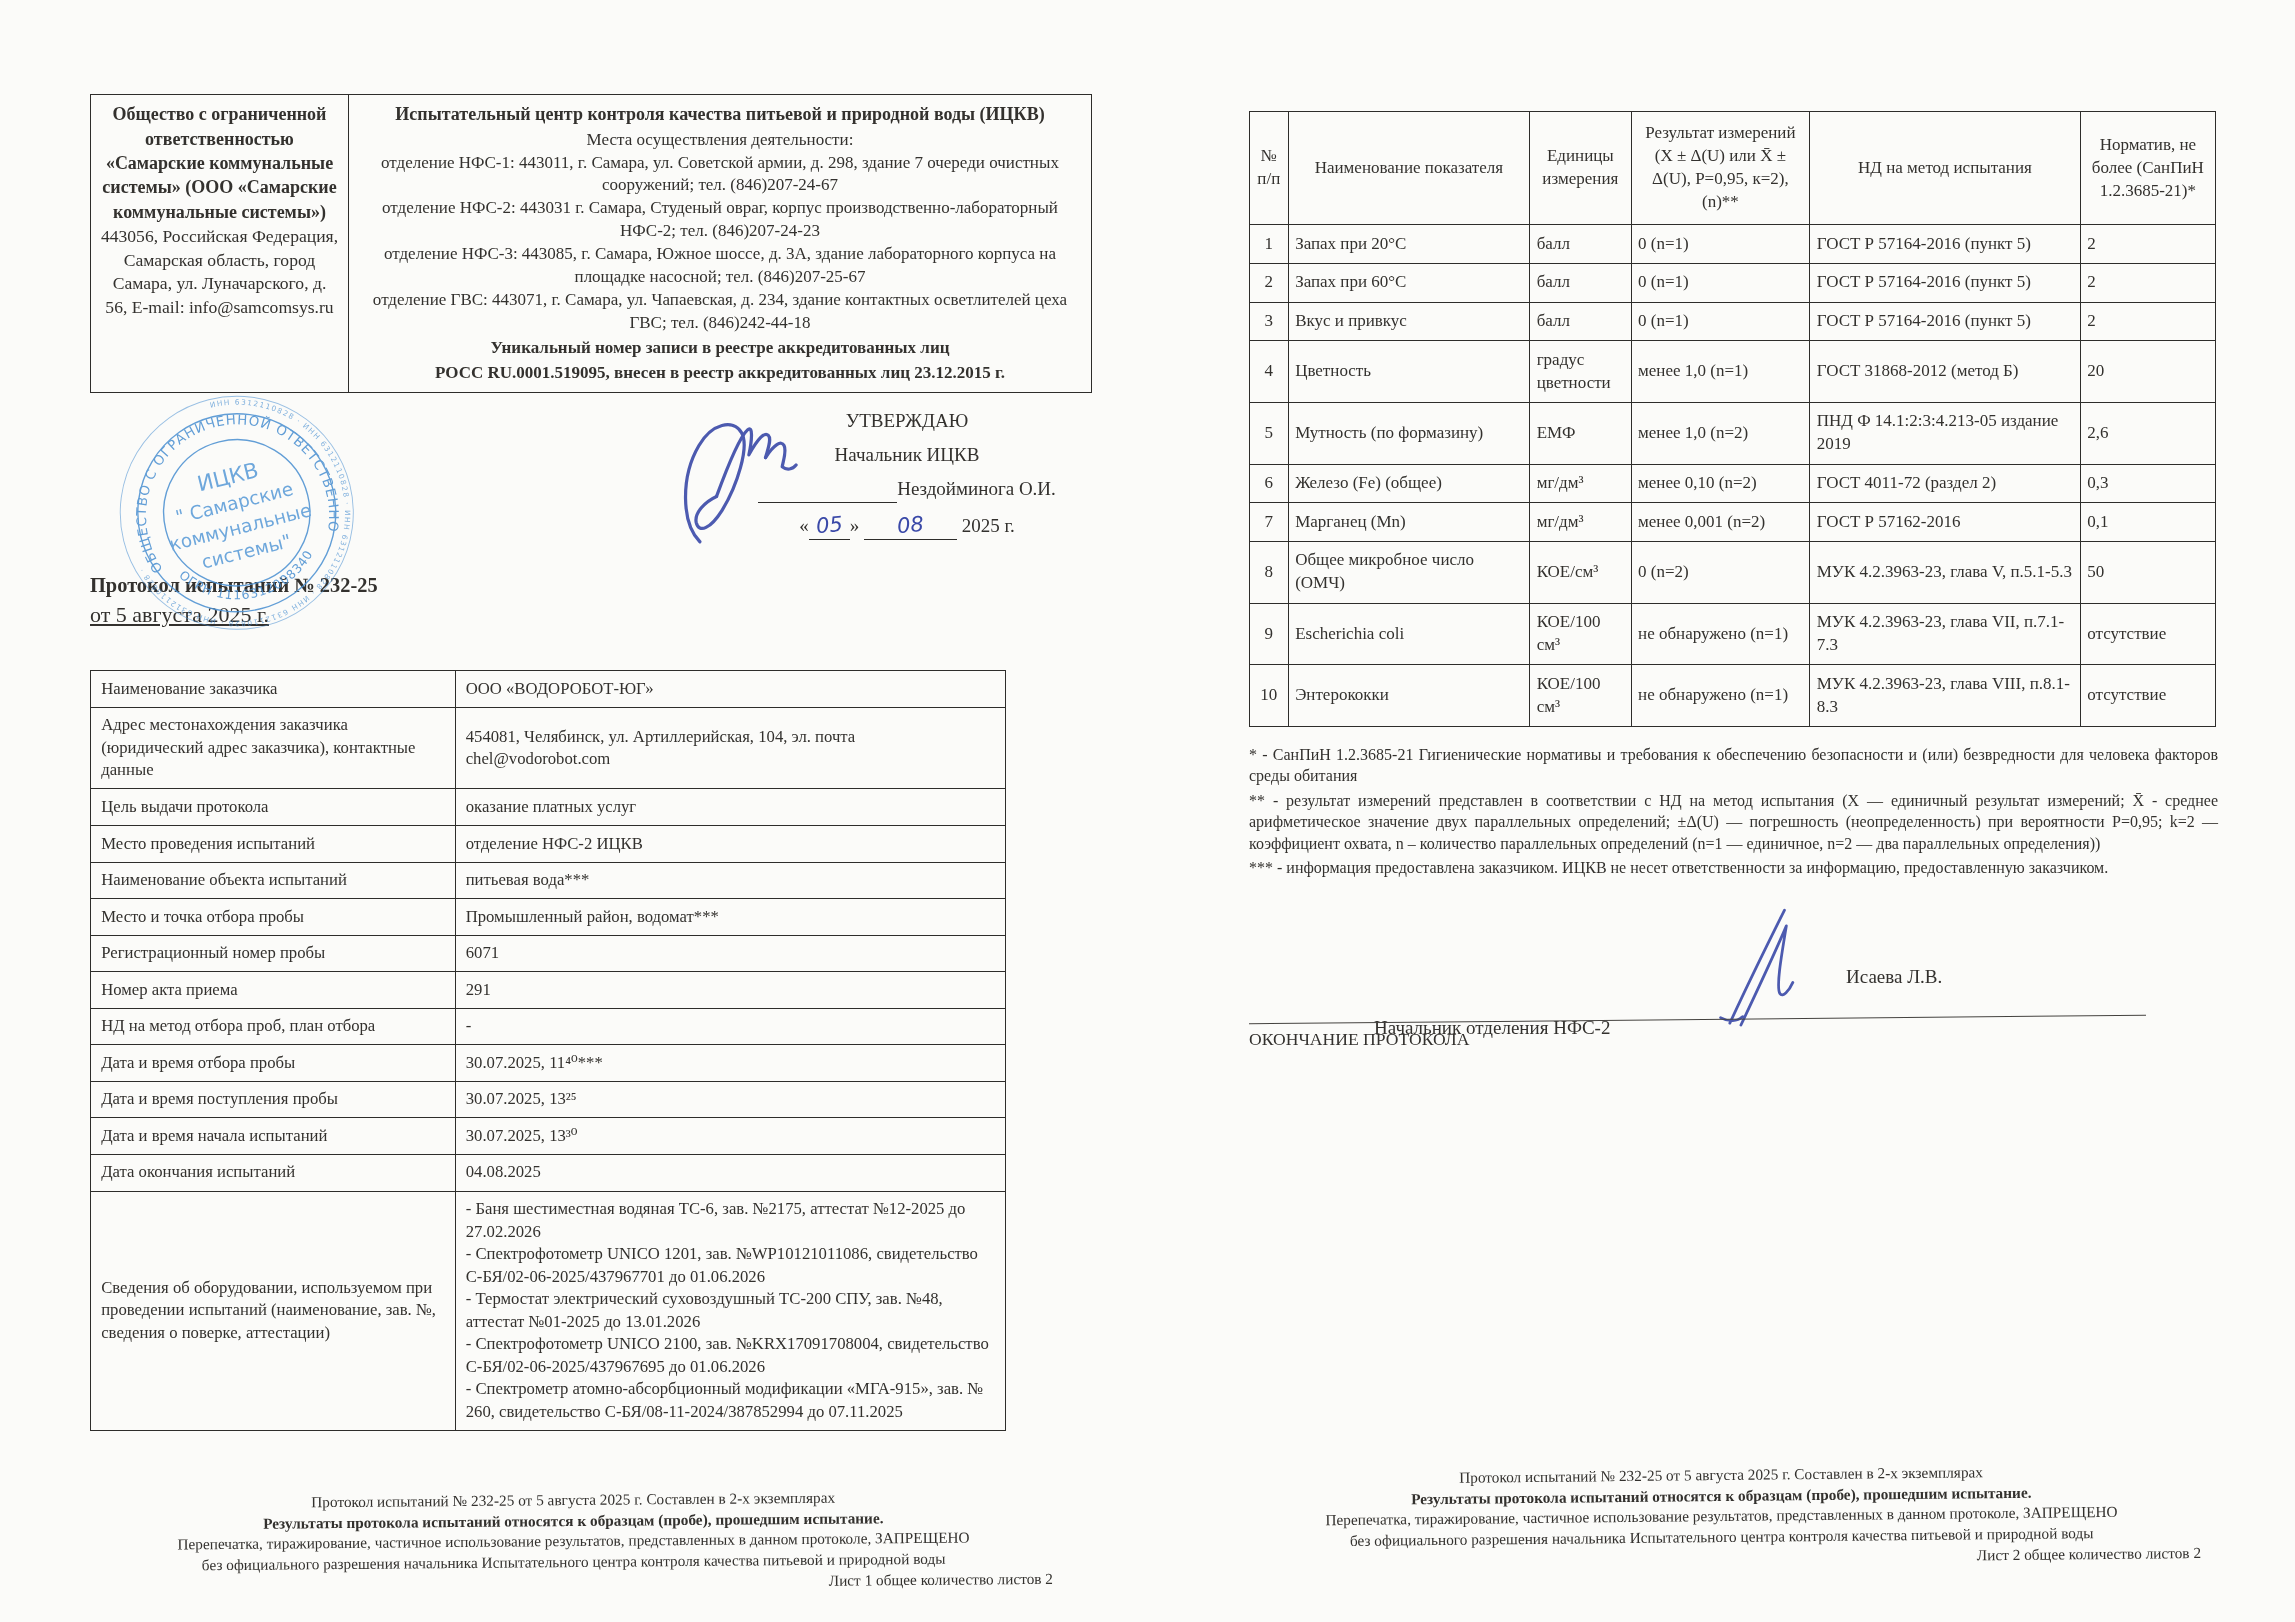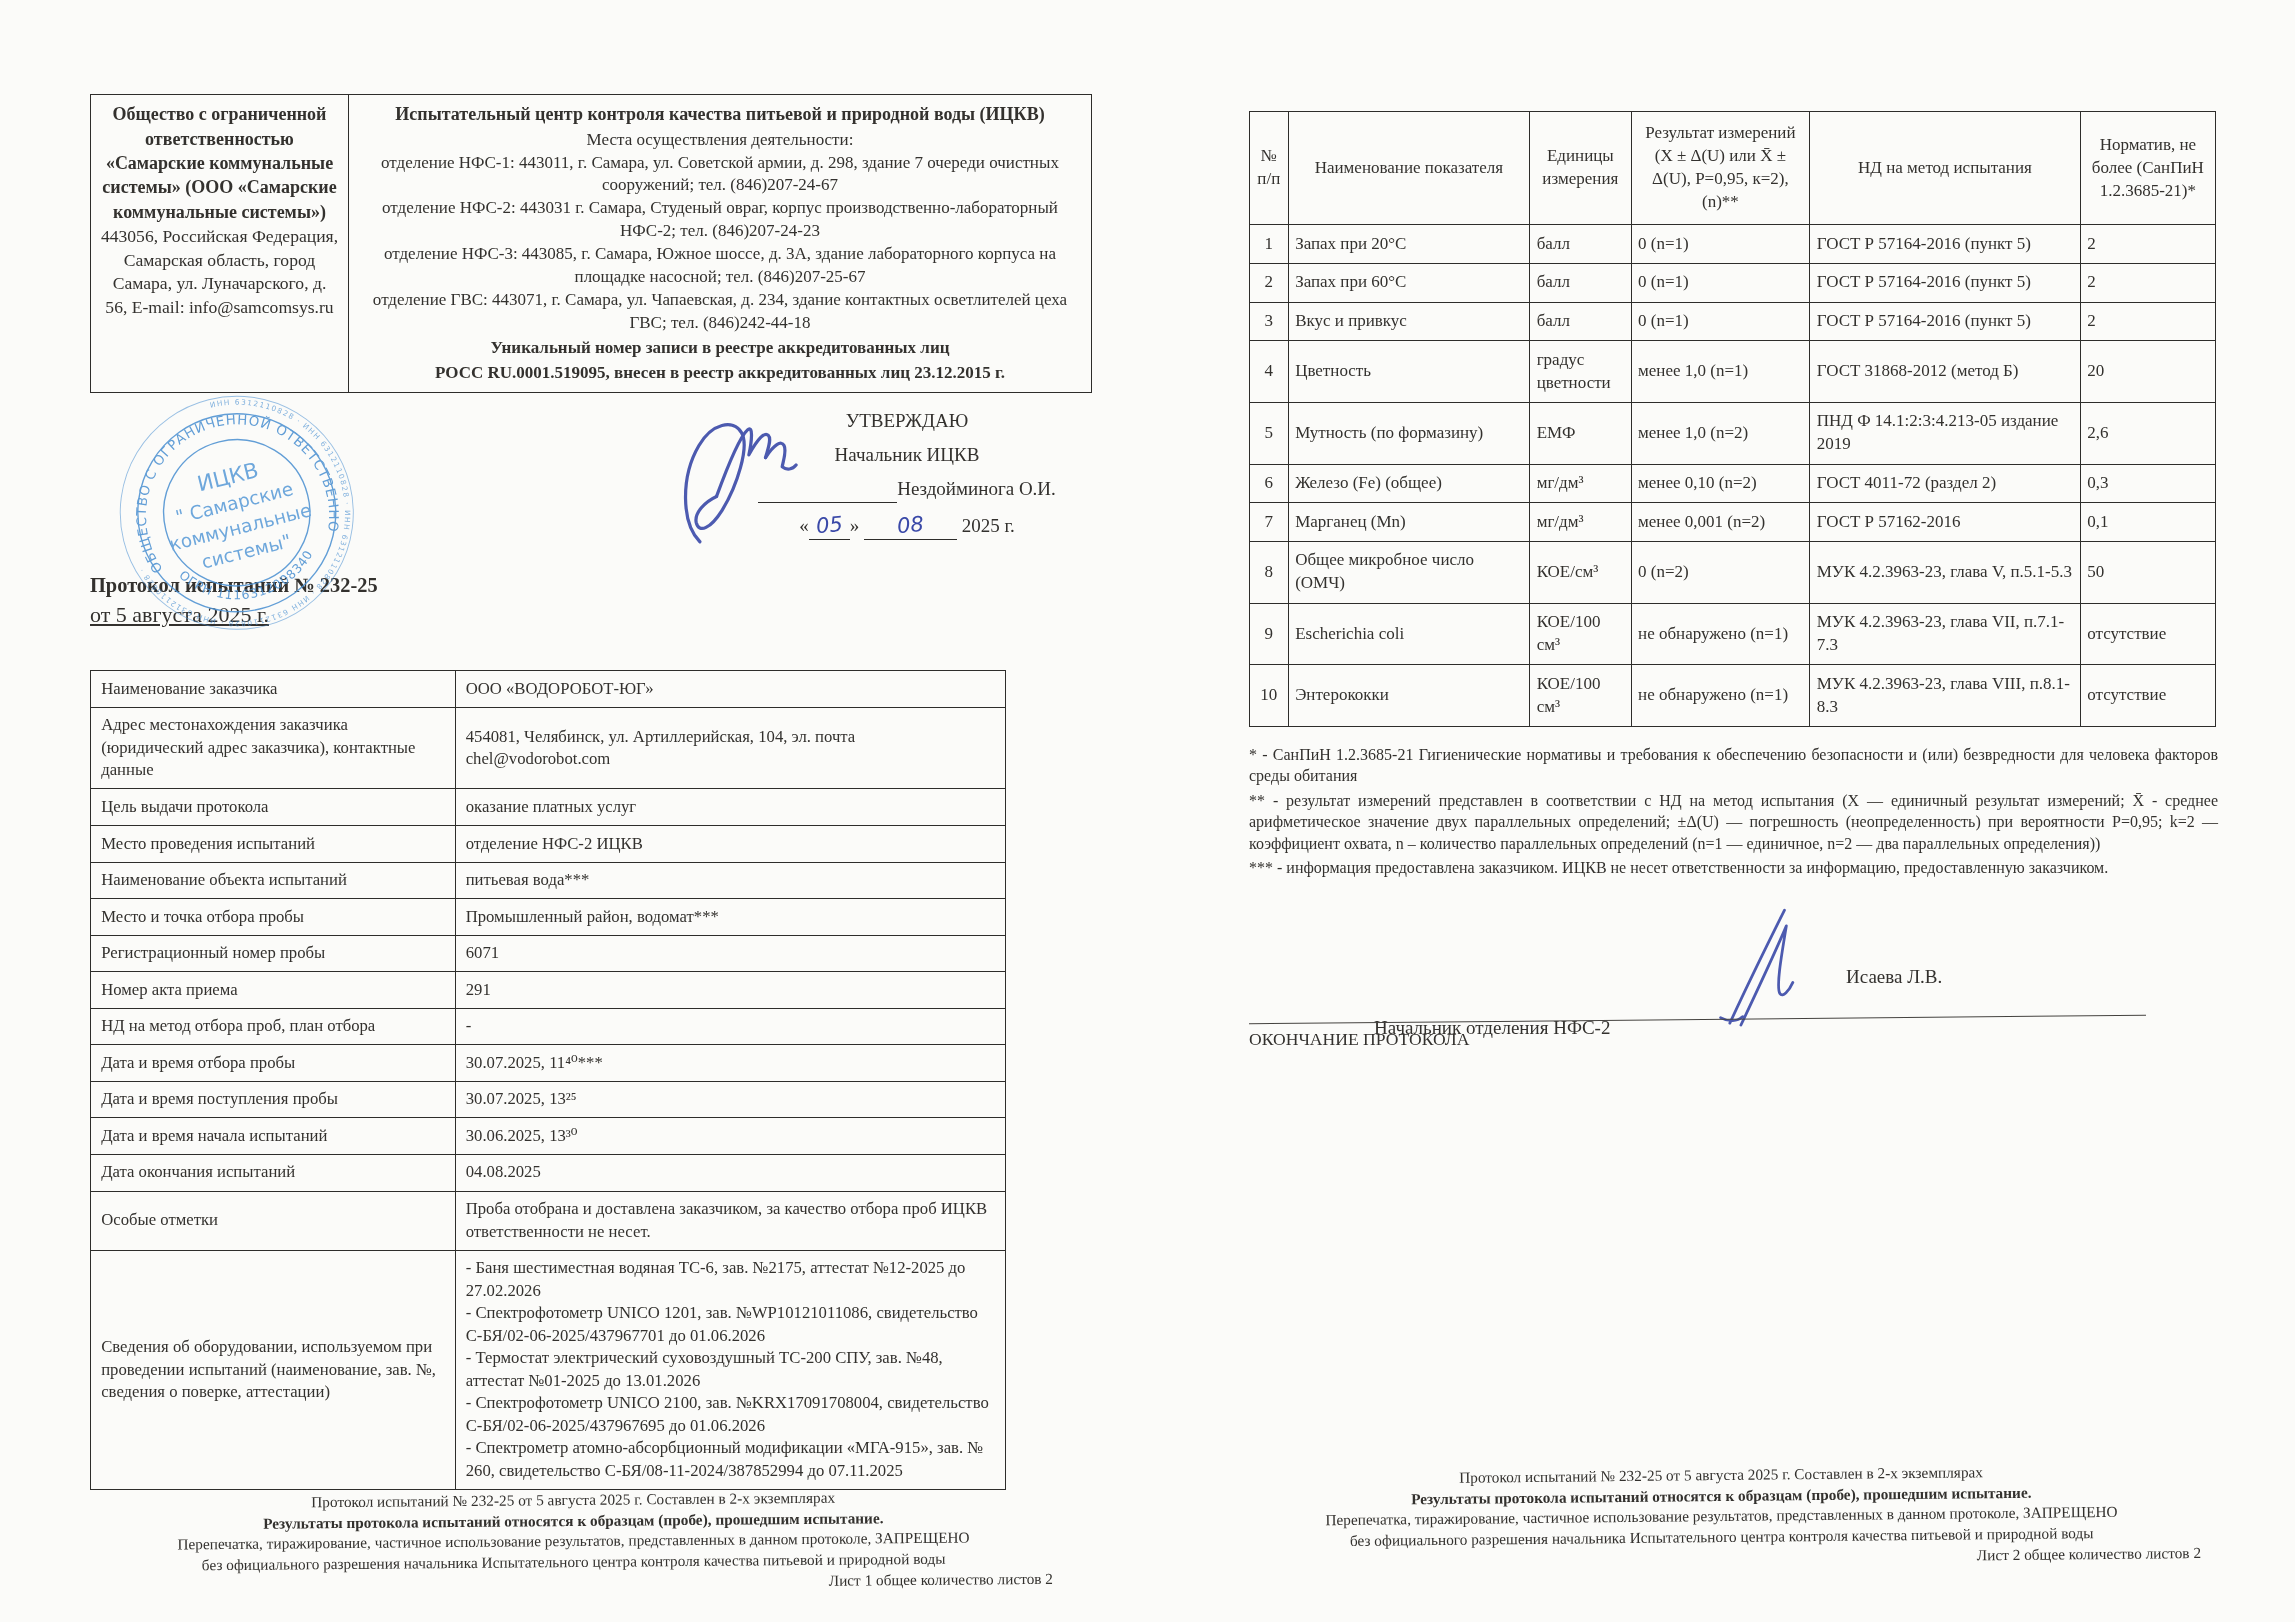--- a/index.html
+++ b/index.html
@@ -200,29 +200,25 @@
         <tr>
           <td class="info-label-cell">Дата и время отбора пробы</td>
           <td class="info-value-cell">30.07.2025, 11⁴⁰***</td>
         </tr>
         <tr>
           <td class="info-label-cell">Дата и время поступления пробы</td>
           <td class="info-value-cell">30.07.2025, 13²⁵</td>
         </tr>
         <tr>
           <td class="info-label-cell">Дата и время начала испытаний</td>
-          <td class="info-value-cell">30.06.2025, 13³⁰</td>
+          <td class="info-value-cell">30.07.2025, 13³⁰</td>
         </tr>
         <tr>
           <td class="info-label-cell">Дата окончания испытаний</td>
           <td class="info-value-cell">04.08.2025</td>
-        </tr>
-        <tr>
-          <td class="info-label-cell">Особые отметки</td>
-          <td class="info-value-cell">Проба отобрана и доставлена заказчиком, за качество отбора проб ИЦКВ ответственности не несет.</td>
         </tr>
         <tr>
           <td class="info-label-cell">Сведения об оборудовании, используемом при проведении испытаний (наименование, зав. №, сведения о поверке, аттестации)</td>
           <td class="info-value-cell">- Баня шестиместная водяная ТС-6, зав. №2175, аттестат №12-2025 до 27.02.2026
 - Спектрофотометр UNICO 1201, зав. №WP10121011086, свидетельство С-БЯ/02-06-2025/437967701 до 01.06.2026
 - Термостат электрический суховоздушный ТС-200 СПУ, зав. №48, аттестат №01-2025 до 13.01.2026
 - Спектрофотометр UNICO 2100, зав. №KRX17091708004, свидетельство С-БЯ/02-06-2025/437967695 до 01.06.2026
 - Спектрометр атомно-абсорбционный модификации «МГА-915», зав. № 260, свидетельство С-БЯ/08-11-2024/387852994 до 07.11.2025</td>
         </tr>
       </tbody>

